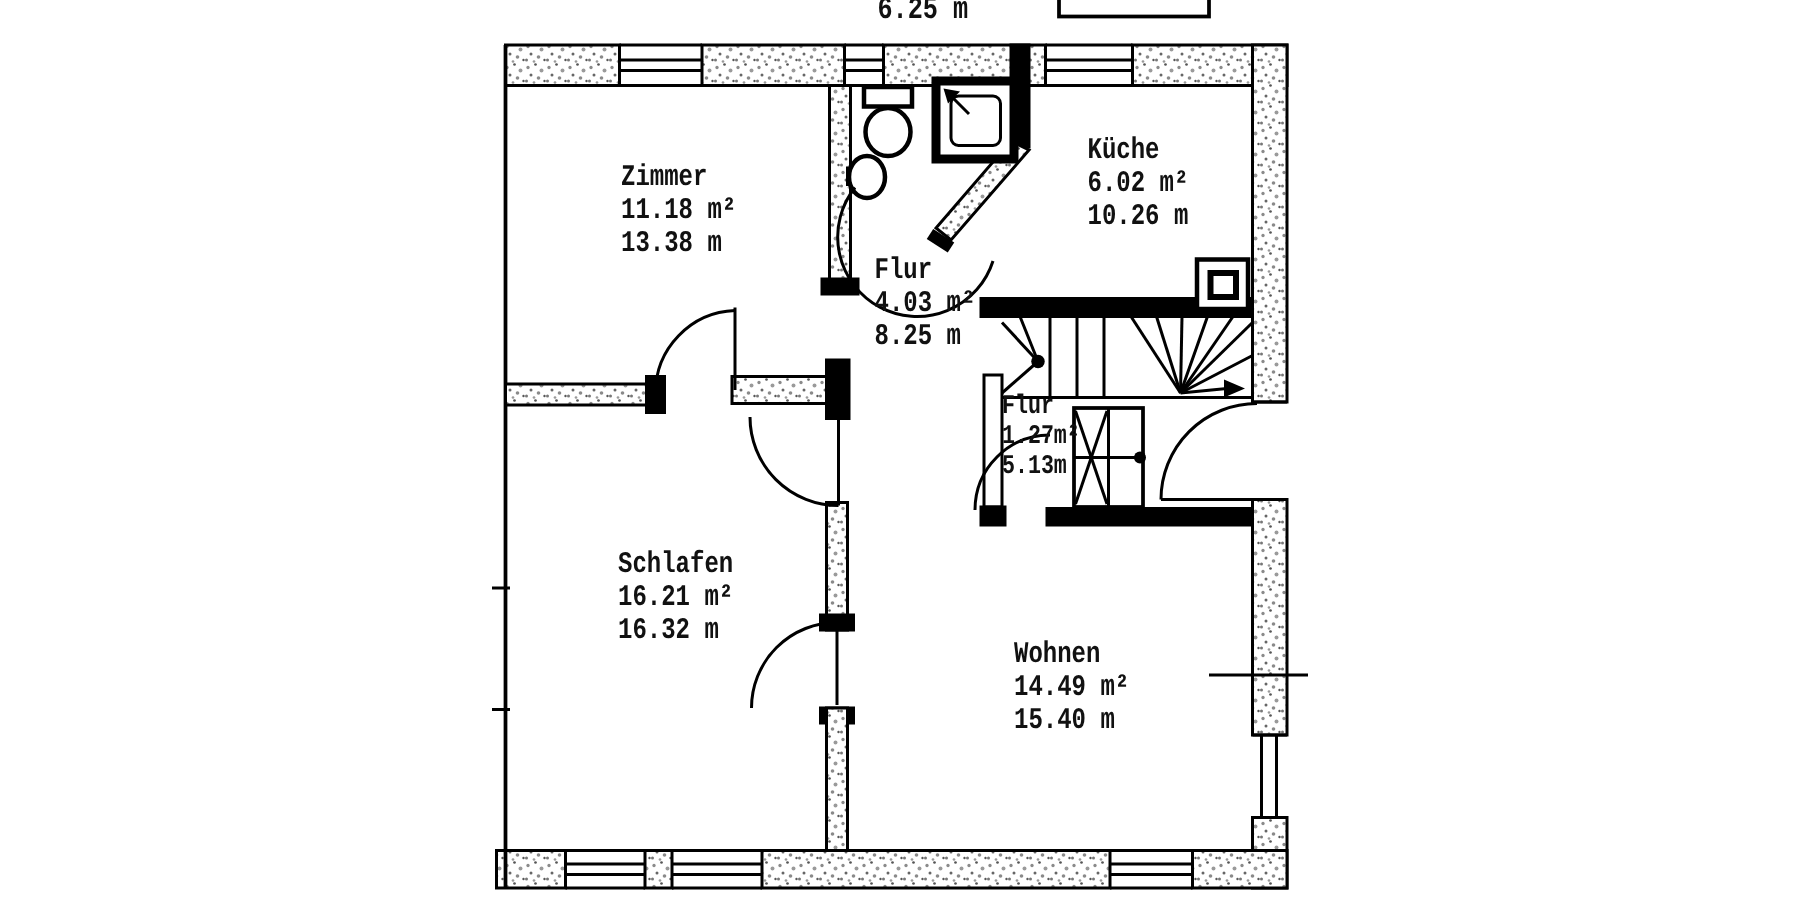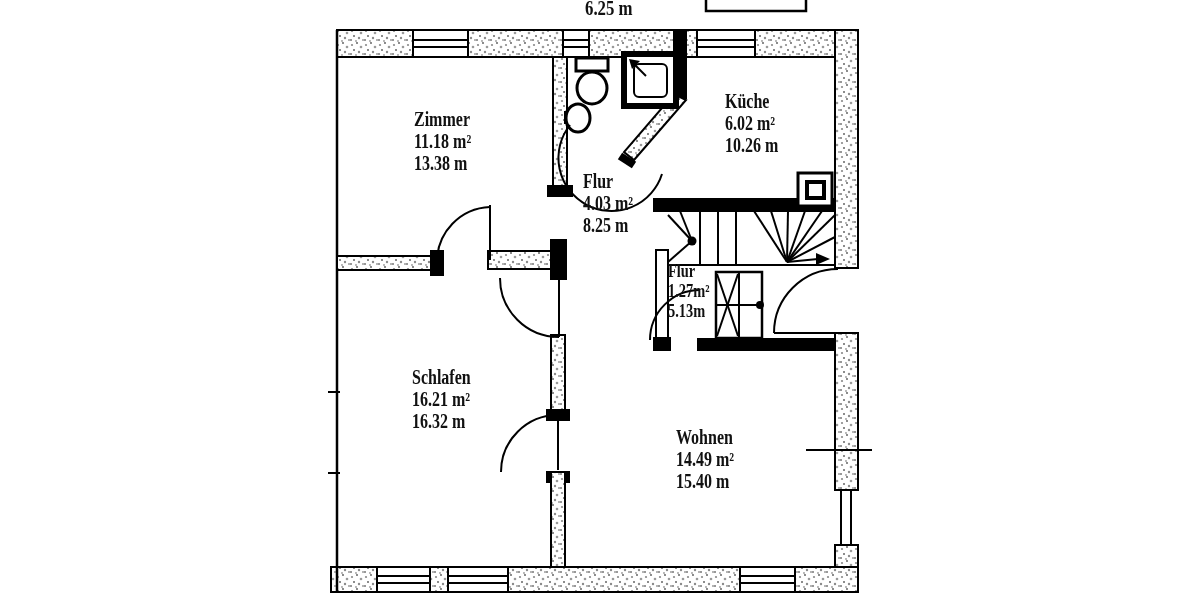--- a/index.html
+++ b/index.html
@@ -1,17 +1,17 @@
 <!DOCTYPE html>
 <html><head>
 <meta charset="utf-8">
 <style>
   html,body{margin:0;padding:0;background:#ffffff;}
   #stage{position:relative;width:1016px;height:600px;background:#fff;overflow:hidden;
-         font-family:Liberation Serif, serif;}
+         font-family:Liberation Mono, monospace;}
   svg{position:absolute;left:0;top:0;}
   .room-label{position:absolute;color:#111;font-weight:700;font-size:20px;line-height:1.1;
               transform:scaleX(.8);transform-origin:left top;white-space:nowrap;}
   .room-label span{display:block;}
   .room-label.small{font-size:18px;}
   .dim-label{position:absolute;color:#111;font-weight:700;font-size:21px;
              transform:scaleX(.8);transform-origin:left top;white-space:nowrap;}
 </style>
 </head>
 <body>

